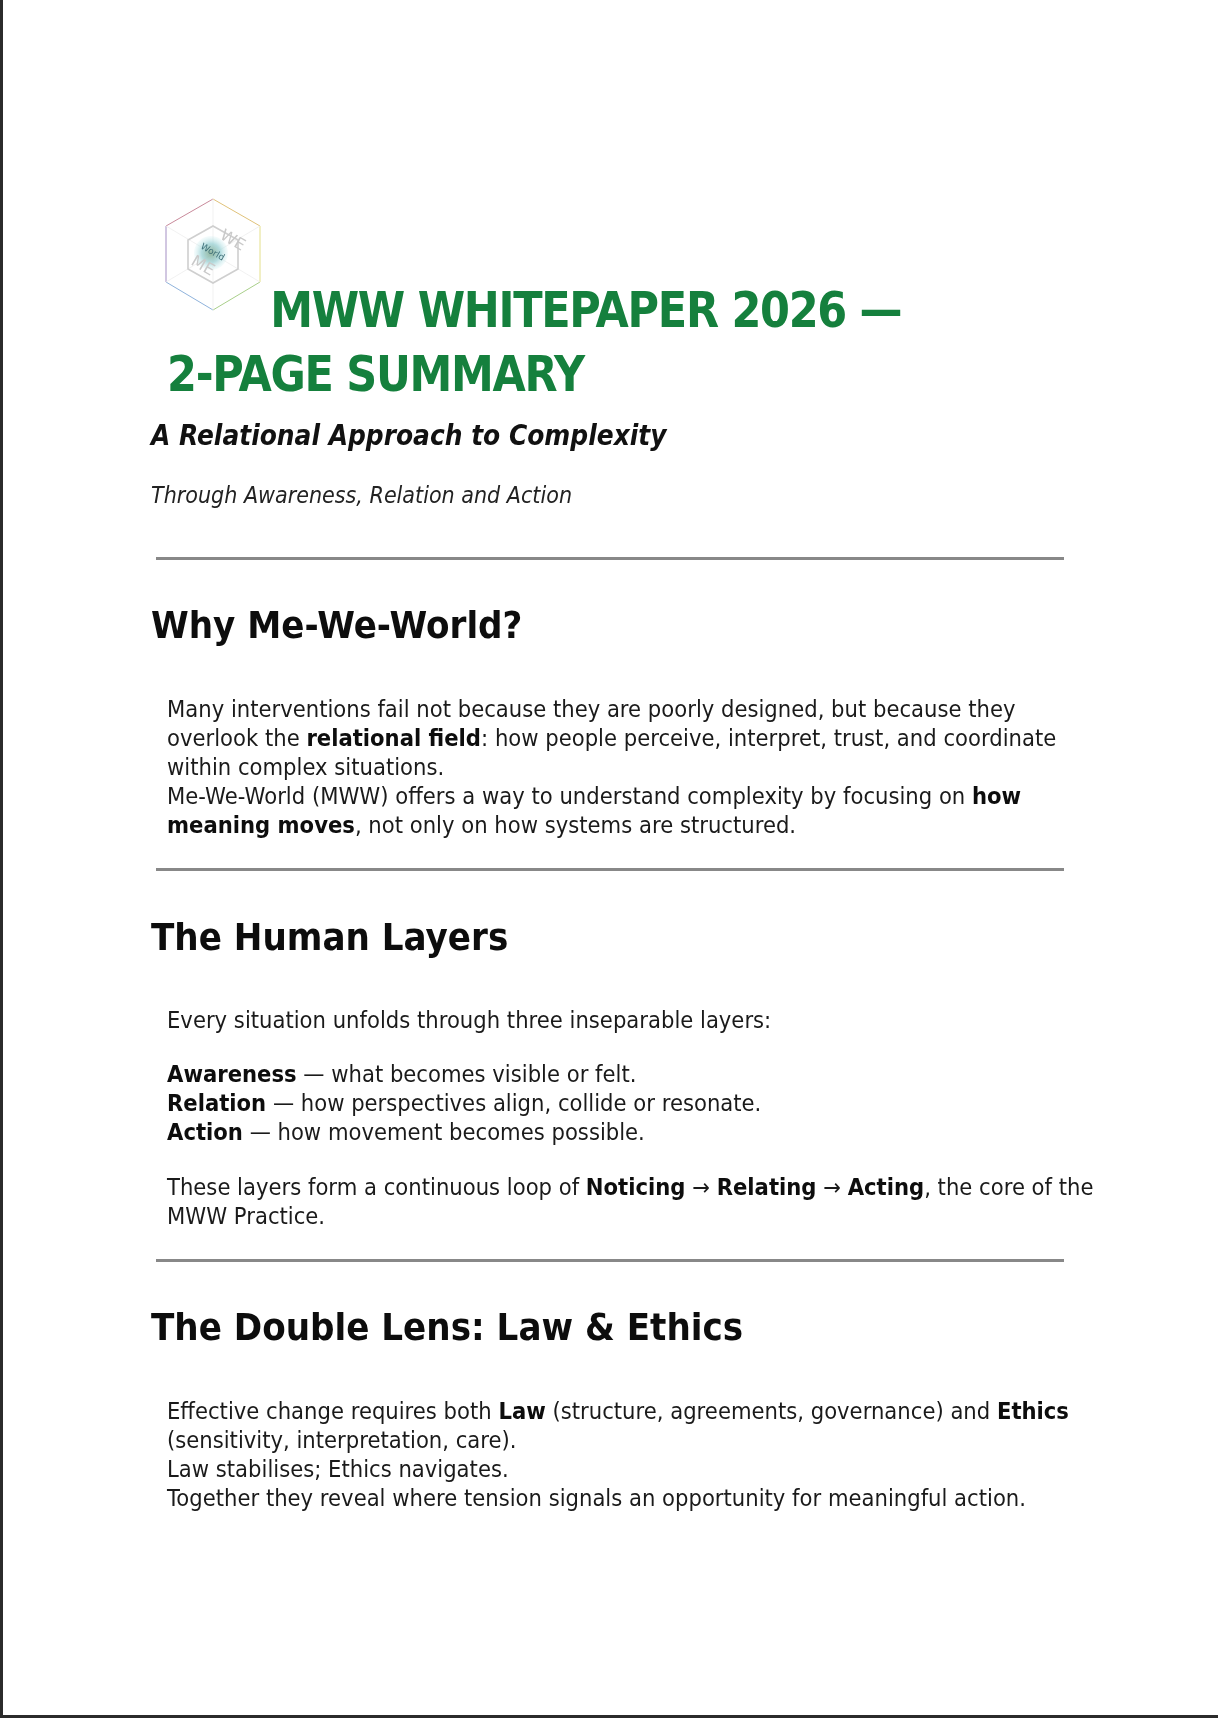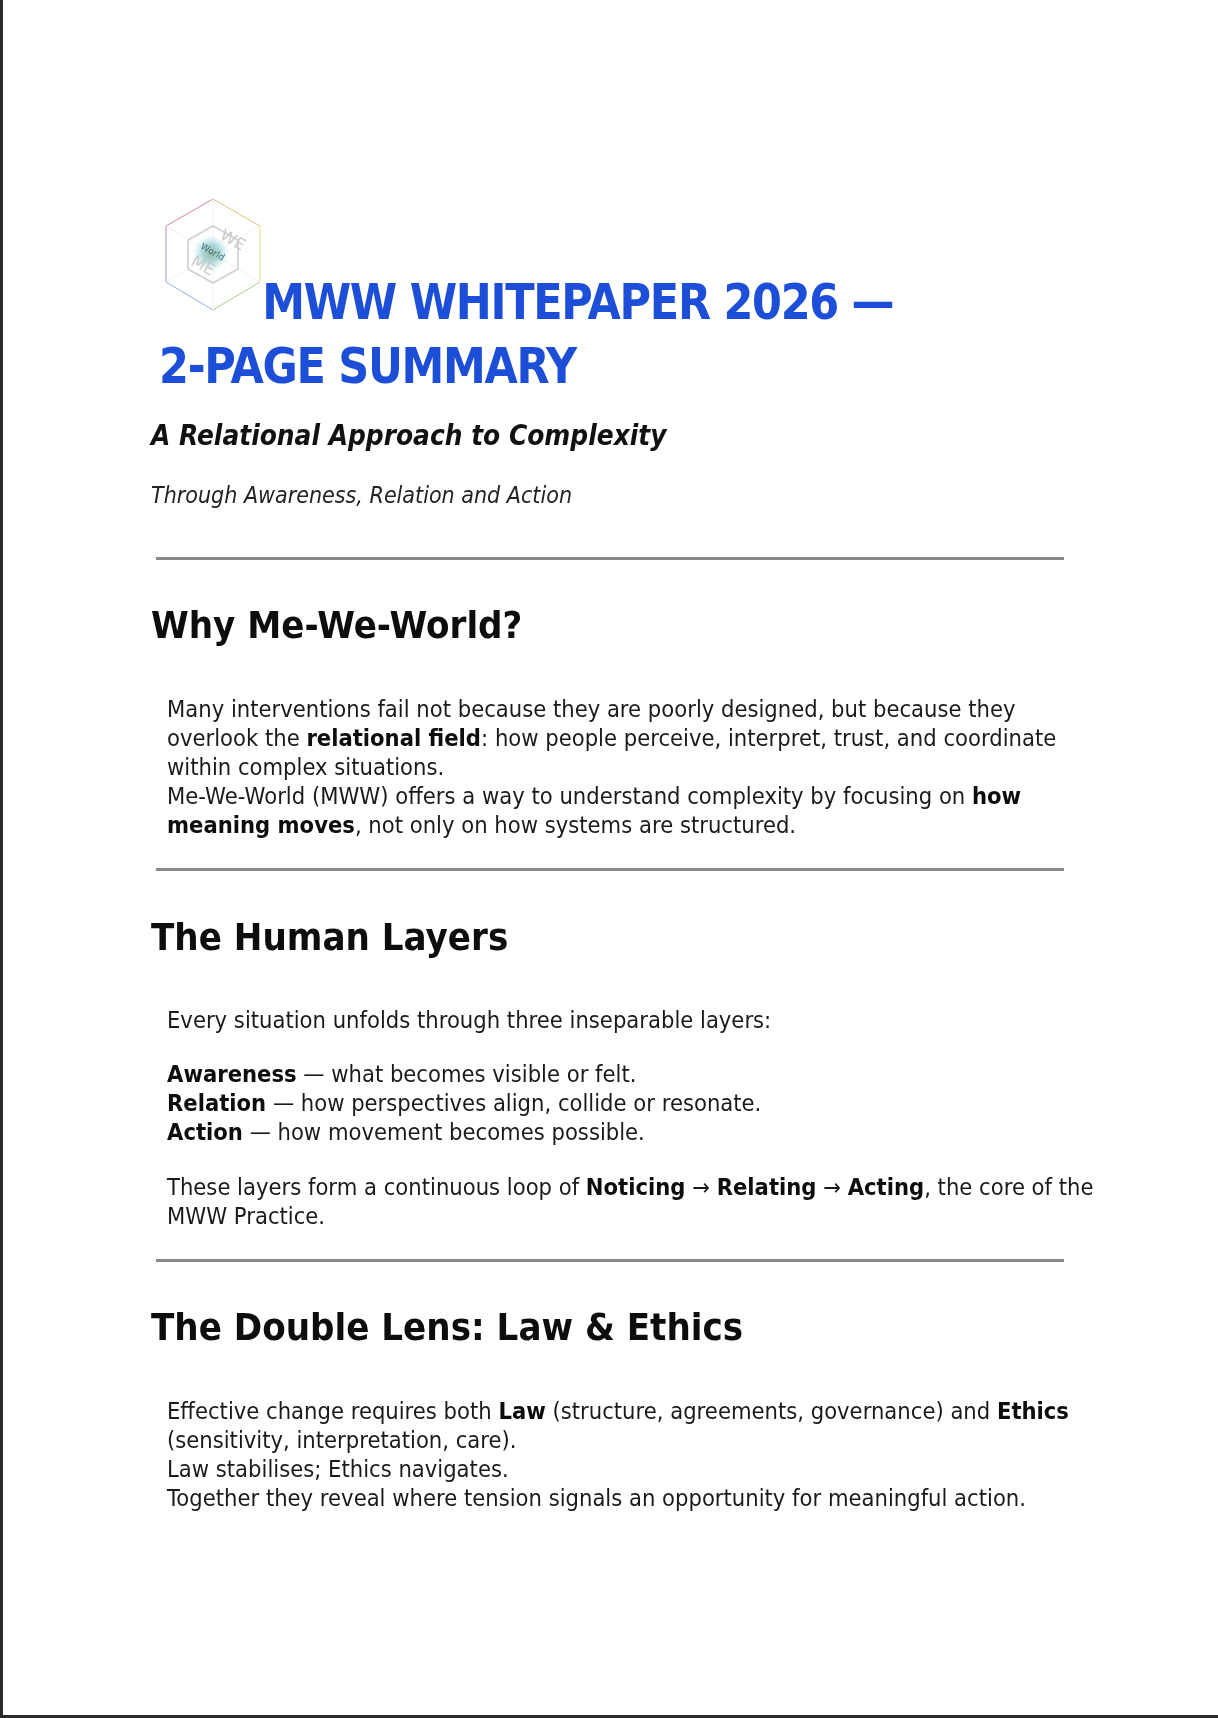--- a/index.html
+++ b/index.html
@@ -34,27 +34,27 @@
     left: 12px;
     top: 196px;
     width: 100px;
     height: 118px;
   }
   .title {
     position: absolute;
     left: 0;
     top: 262px;
     width: 920px;
-    margin: 8px;
+    margin: 16px;
     font-family: "DejaVu Sans", sans-serif;
     font-weight: bold;
     font-size: 50px;
     line-height: 64px;
     letter-spacing: -1.5px;
-    color: #1d4ed8;
+    color: #15803d;
   }
   .title .line1 {
     display: block;
     padding-left: 120px;
     transform: scaleX(0.86);
     transform-origin: left center;
     white-space: nowrap;
   }
   .title .line2 {
     display: block;

